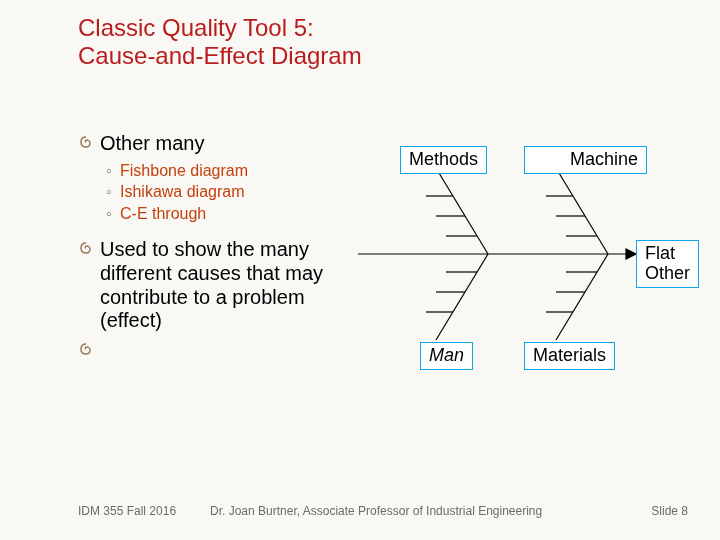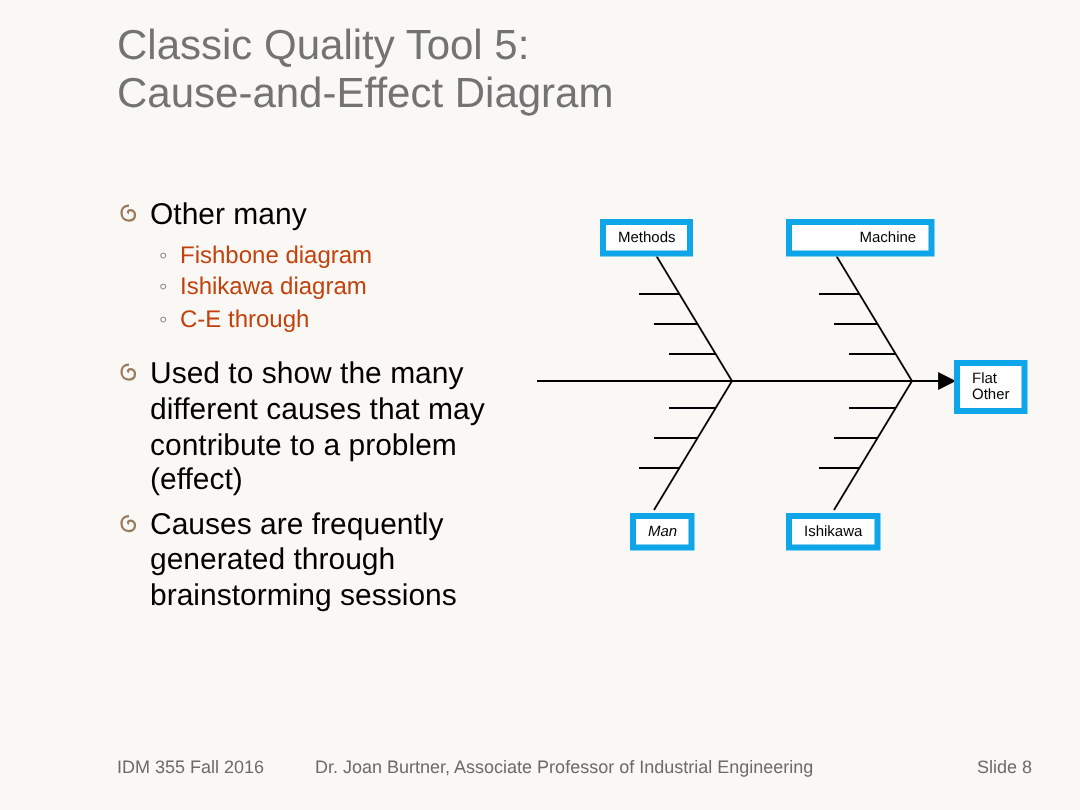--- a/index.html
+++ b/index.html
@@ -17,23 +17,23 @@
     height: 540px;
     background: #faf8f5;
     position: relative;
     box-sizing: border-box;
   }
   .title {
     position: absolute;
     left: 78px;
     top: 14px;
     width: 560px;
-    font-size: 28px;
+    font-size: 24px;
     line-height: 1.15;
-    color: #737373;
+    color: #b91c1c;
     font-weight: 400;
   }
   .body-left {
     position: absolute;
     left: 78px;
     top: 132px;
     width: 270px;
     font-size: 20px;
     color: #000;
   }
@@ -78,23 +78,23 @@
     width: 340px;
     height: 250px;
   }
   .diagram svg {
     position: absolute;
     left: 0;
     top: 0;
   }
   .box {
     position: absolute;
-    border: 4px solid #0ea5e9;
+    border: 1px solid #0ea5e9;
     background: #fff;
-    font-size: 10px;
+    font-size: 18px;
     padding: 3px 8px;
     line-height: 1.1;
     box-sizing: border-box;
   }
   .box.methods { left: 42px;  top: 0;   }
   .box.machine { left: 166px; top: 0; padding-left: 45px;   }
   .box.man     { left: 62px;  top: 196px; font-style: italic; }
   .box.materials{ left: 166px; top: 196px; }
   .box.effect  { left: 278px; top: 94px; min-width: 44px; text-align: left; }
   .footer {
@@ -143,21 +143,20 @@
       </span>
       <span>Used to show the many different causes that may contribute to a problem (effect)</span>
     </div>
 
     <div class="bullet-main" style="margin-top:6px">
       <span class="swirl">
         <svg width="16" height="16" viewBox="0 0 16 16">
             <path d="M8 3 C4 3 3 6 3 8 C3 11 5 13 8 13 C11 13 12 11 12 9 C12 7 10 6 9 6 C7 6 7 8 8 8" fill="none" stroke="#9b7a5a" stroke-width="1.5"></path>
           </svg>
       </span>
-      <span>Causes are frequently generated through brainstorming sessions</span>
     </div>
 
   </div>
 
   <div class="diagram">
     <svg width="340" height="230">
       <g stroke="#000" stroke-width="1.2" fill="none">
 
         <line x1="0" y1="108" x2="278" y2="108"></line>
 
@@ -180,21 +179,21 @@
 
         <line x1="198" y1="194" x2="250" y2="108"></line>
         <line x1="188" y1="166" x2="215" y2="166"></line>
         <line x1="198" y1="146" x2="227" y2="146"></line>
         <line x1="208" y1="126" x2="239" y2="126"></line>
       </g>
     </svg>
     <div class="box methods">Methods</div>
     <div class="box machine">Machine</div>
     <div class="box man">Man</div>
-    <div class="box materials">Ishikawa</div>
+    <div class="box materials">Materials</div>
     <div class="box effect">
       <span>Flat</span><br>
       <span>Other</span>
     </div>
   </div>
 
   <div class="footer">
     <span class="course">IDM 355 Fall 2016</span>
     <span class="author">Dr. Joan Burtner, Associate Professor of Industrial Engineering</span>
     <span class="slide-num">Slide 8</span>

